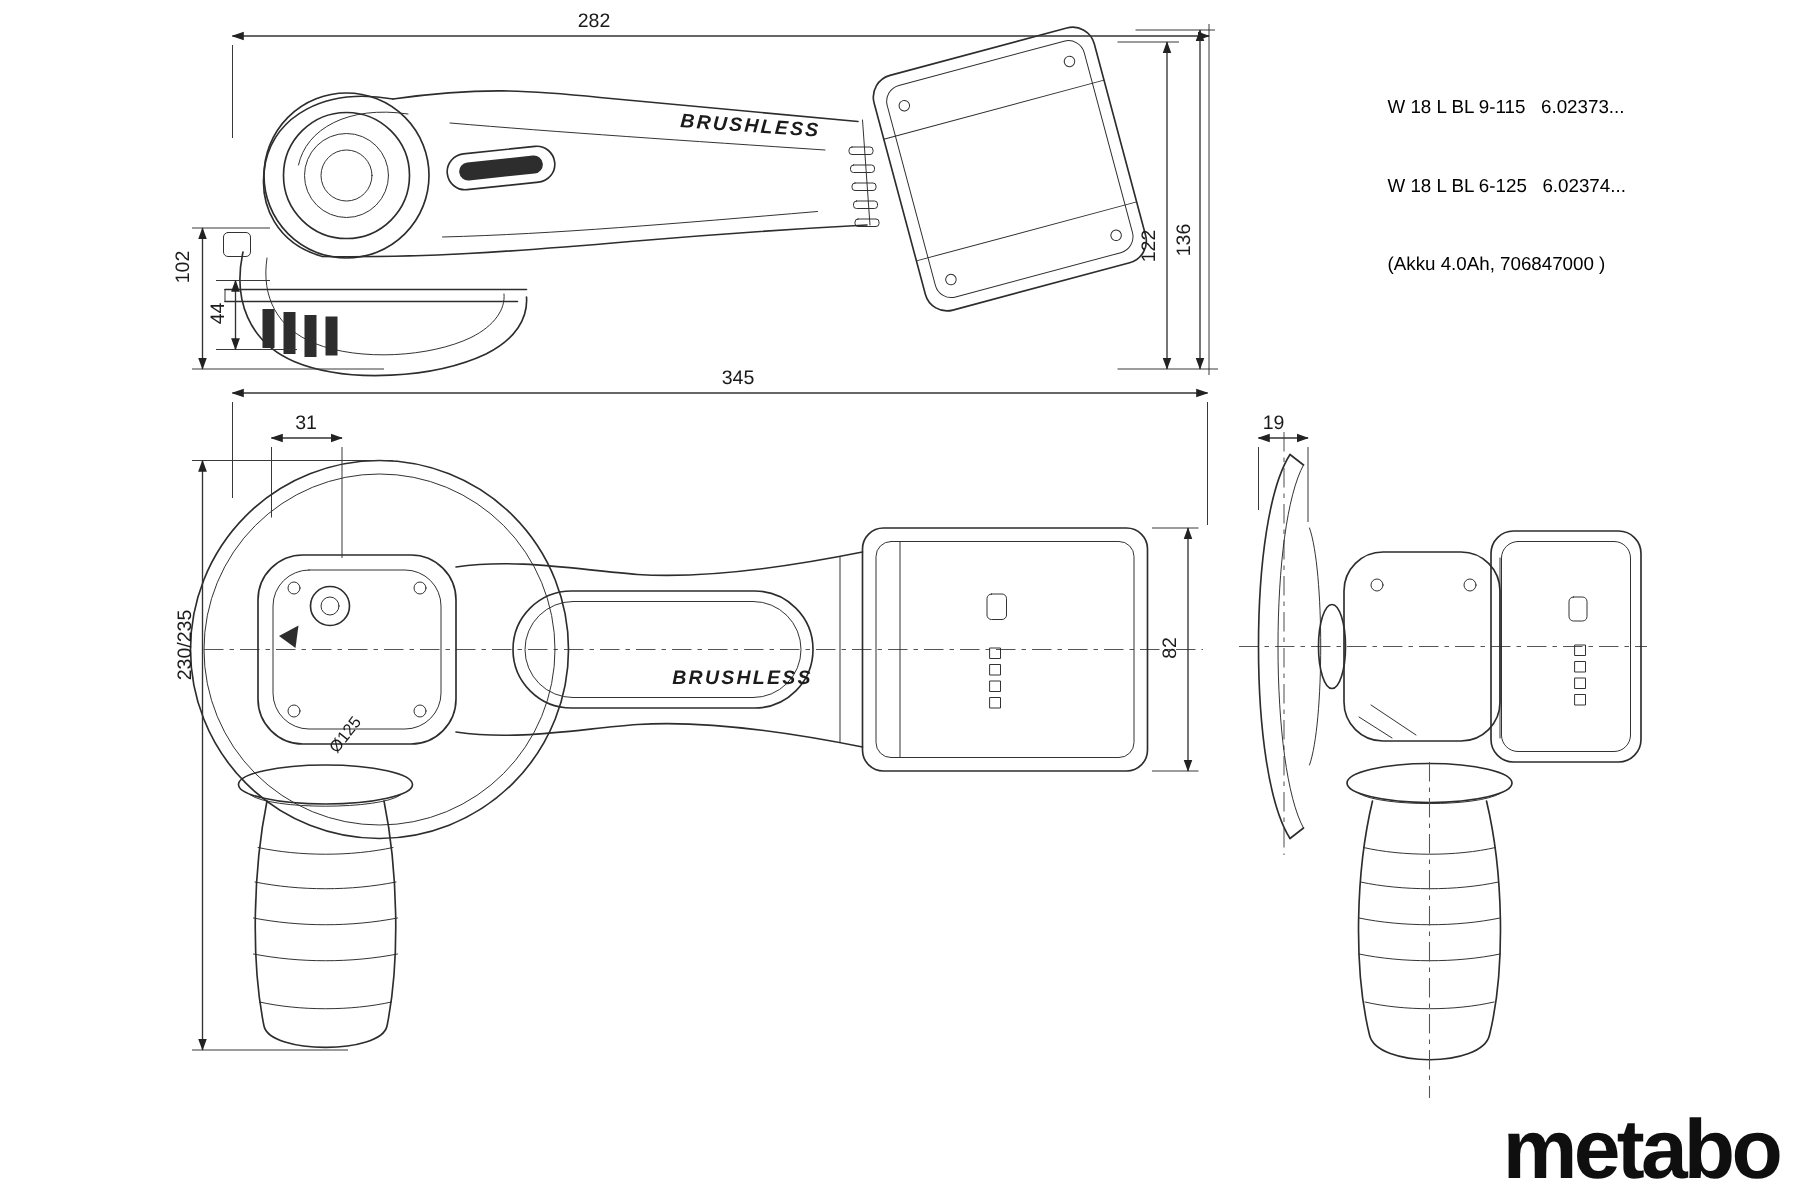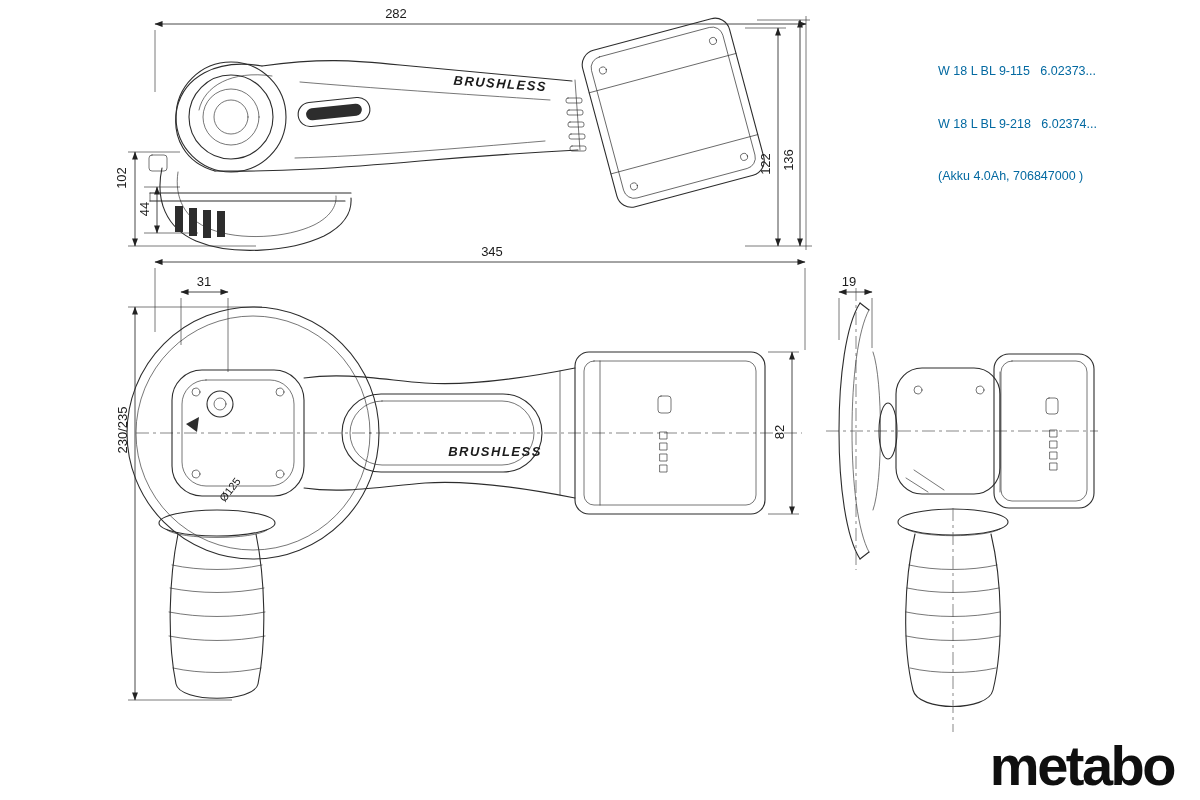--- a/index.html
+++ b/index.html
@@ -13,24 +13,24 @@
   .thin{stroke-width:0.65;}
   .fillpart{fill:#2d2d2d;stroke:none;}
   .dim{fill:none;stroke:#333333;stroke-width:0.9;}
   .ext{fill:none;stroke:#333333;stroke-width:0.65;}
   .cl{fill:none;stroke:#555555;stroke-width:0.7;stroke-dasharray:13 4 3 4;}
   text.dimtxt{font:13px "Liberation Sans",sans-serif;fill:#1b1b1b;}
   text.smalltxt{font:11px "Liberation Sans",sans-serif;fill:#1b1b1b;}
   text.marktxt{font:italic bold 13px "Liberation Sans",sans-serif;fill:#1b1b1b;letter-spacing:1.5px;}
   .product-info{
     position:absolute;left:925px;top:28px;font-size:12.5px;line-height:1.4;
-    color:#0369a1;white-space:pre;margin-left:13px;
+    color:#000000;white-space:pre;
   }
   .logo{
-    position:absolute;right:26px;bottom:2px;
+    position:absolute;right:14px;bottom:2px;
     font-size:56px;font-weight:bold;letter-spacing:-2.5px;color:#0f0f0f;
     font-family:"Liberation Sans",sans-serif;
     text-align:right;
   }
 </style>
 </head>
 <body>
 
 <div class="canvas">
 
@@ -243,19 +243,19 @@
 
     <path class="ext" d="M839,298 L839,340"></path>
     <path class="ext" d="M872,298 L872,348"></path>
     <path class="dim" d="M839,292 L872,292" marker-start="url(#arrow)" marker-end="url(#arrow)"></path>
     <text class="dimtxt" x="849" y="286" text-anchor="middle">19</text>
   </g>
 </svg>
 
 <div class="product-info">
   <div>W 18 L BL 9-115   6.02373...</div>
-  <div>W 18 L BL 9-218   6.02374...</div>
+  <div>W 18 L BL 6-125   6.02374...</div>
   <div>(Akku 4.0Ah, 706847000 )</div>
 </div>
 
 <div class="logo">metabo</div>
 
 </div>
 
 </body></html>

